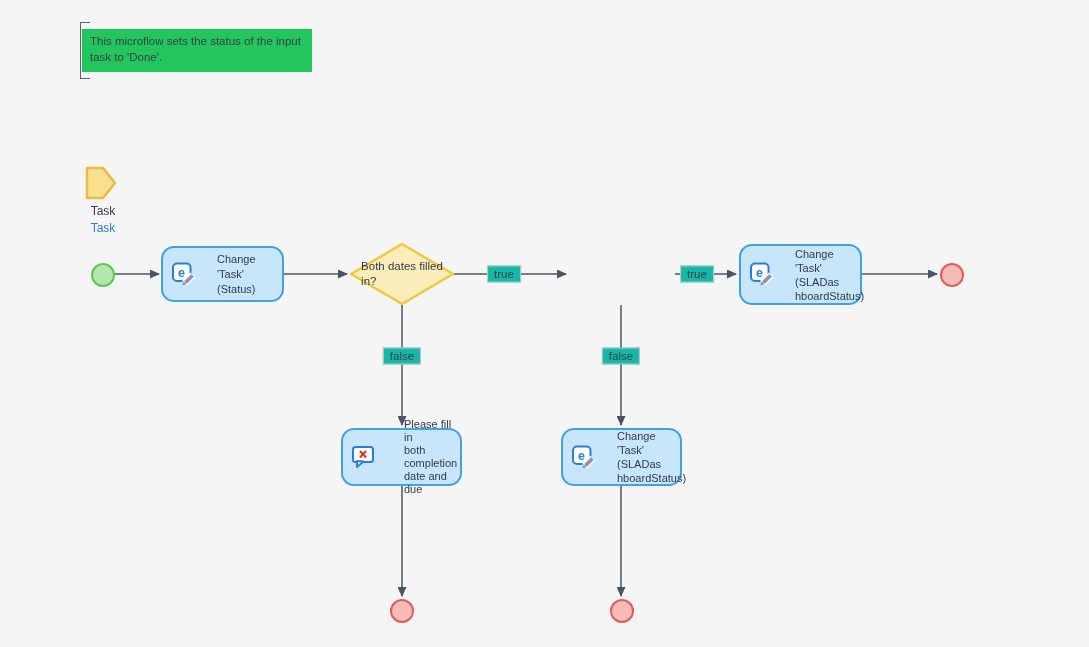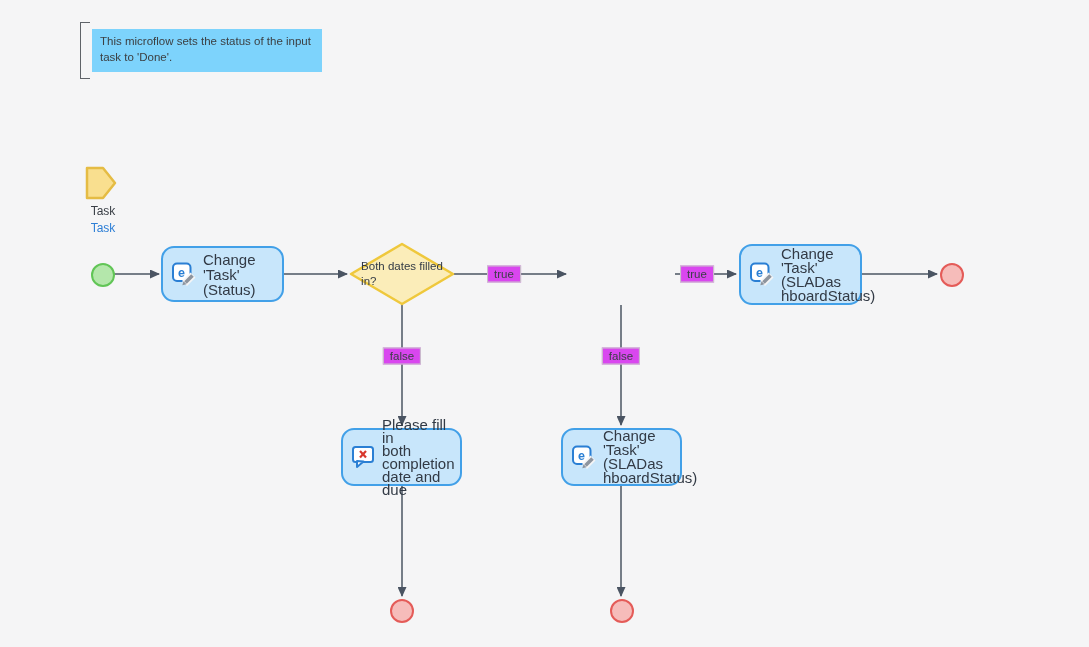--- a/index.html
+++ b/index.html
@@ -32,22 +32,21 @@
     left: 0; top: 0; bottom: 0;
     width: 9px;
     border-left: 1.5px solid #5f6368;
     border-top: 1.5px solid #5f6368;
     border-bottom: 1.5px solid #5f6368;
   }
   .annotation-fill {
     position: absolute;
     left: 2px; top: 7px;
     width: 230px; height: 43px;
-    background: #7dd3fc;
-    margin-left: 10px;
+    background: #22c55e;
   }
   .annotation-text {
     padding: 4px 8px;
     font-size: 11.5px;
     line-height: 16px;
     color: #3c4043;
   }
 
   
   .param-shape { position: absolute; left: 85px; top: 166px; }
@@ -76,23 +75,24 @@
     background: #c8e6fb;
     border: 2.5px solid #42a0e8;
     border-radius: 13px;
     box-sizing: border-box;
     display: flex;
     align-items: center;
   }
   .activity .icon { flex: 0 0 auto; margin: 0 5px 0 8px; }
   .node-text {
     white-space: pre-line;
-    font-size: 15px;
+    font-size: 11px;
     line-height: 15px;
     color: #323a45;
+    margin-left: 14px;
   }
   .node-text.tight { line-height: 13px; }
 
   
   .decision { position: absolute; width: 106px; height: 64px; }
   .decision svg { position: absolute; left: 0; top: 0; }
   .diamond-text {
     position: absolute;
     left: -7px; top: 0;
     width: 120px; height: 64px;
@@ -101,21 +101,21 @@
     white-space: pre-line;
     font-size: 11.5px;
     line-height: 15px;
     color: #323a45;
   }
 
   
   .edge-label {
     position: absolute;
     transform: translate(-50%, -50%);
-    background: #d946ef;
+    background: #14b8a6;
     border: 1px solid #c9c9c9;
     padding: 1px 6px 2px 6px;
     font-size: 11.5px;
     color: #3a3f46;
   }
 </style>
 </head>
 <body>
 
 <div class="canvas">
@@ -187,21 +187,21 @@
     </svg>
     <div class="node-text" style="line-height:14px;">Change
 'Task' (SLADas
 hboardStatus)</div>
   </div>
 
   <div class="event end" style="left:940px; top:263px;"></div>
 
   <div class="edge-label" style="left:402px; top:356px;">false</div>
 
-  <div class="activity" style="left:341px; top:428px; width:121px; height:58px;">
+  <div class="activity" style="left:341px; top:428px; width:121px; height:58px;gap:8px;">
     <svg class="icon" width="26" height="26" viewBox="0 0 26 26">
       <rect x="2" y="3" width="20" height="15" rx="2.5" fill="#ffffff" stroke="#2a7fd4" stroke-width="2"></rect>
       <path d="M6,17 L6,23 L12.5,17.5 Z" fill="#ffffff" stroke="#2a7fd4" stroke-width="2" stroke-linejoin="round"></path>
       <line x1="9" y1="7" x2="15" y2="13.5" stroke="#d8382e" stroke-width="2.2"></line>
       <line x1="15" y1="7" x2="9" y2="13.5" stroke="#d8382e" stroke-width="2.2"></line>
     </svg>
     <div class="node-text tight">Please fill in
 both
 completion
 date and due</div>

